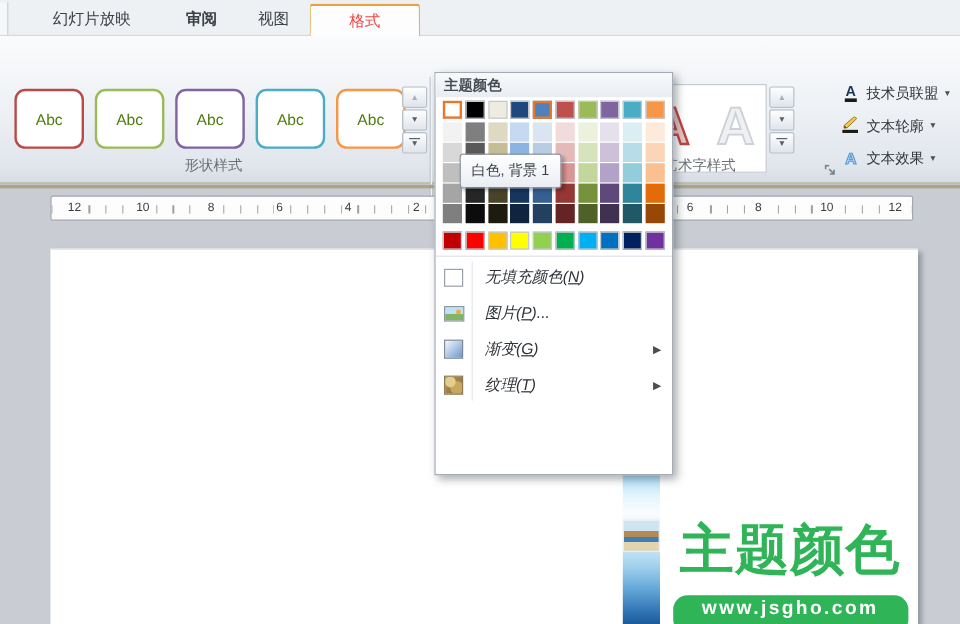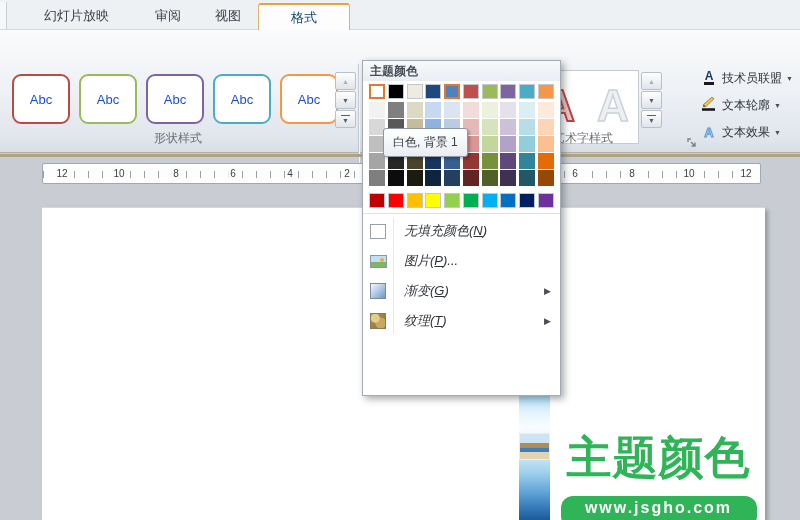--- a/index.html
+++ b/index.html
@@ -3,33 +3,33 @@
 <meta charset="utf-8">
 <style>
   * { margin:0; padding:0; box-sizing:border-box; }
   html,body { width:800px; height:520px; overflow:hidden; font-family:"Liberation Sans","DejaVu Sans",sans-serif; }
   #app { position:relative; width:800px; height:520px; background:#c9cdd3; }
 
   
   #tabbar { position:absolute; top:0; left:0; width:800px; height:30px; background:#eef1f4; border-bottom:1px solid #e3d9b8; }
   .tab-sliver { position:absolute; left:0; top:2px; width:7px; height:27px; background:#f6f7f8; border-right:1px solid #c9cdd3; }
   .tab { position:absolute; top:3px; height:27px; line-height:26px; padding:0 16px; font-size:13px; color:#3c4148; cursor:default; }
-  .tab.active { background:#fdfdfd; border:1px solid #ddb564; border-bottom:none; border-top:2px solid #e8a33d; border-radius:3px 3px 0 0; color:#0c4a6e; }
+  .tab.active { background:#fdfdfd; border:1px solid #ddb564; border-bottom:none; border-top:2px solid #e8a33d; border-radius:3px 3px 0 0; color:#ef4444; }
 
   
   #ribbon { position:absolute; top:30px; left:0; width:800px; height:123px;
     background:linear-gradient(#fafbfc, #eef1f5 50%, #e1e6ed 88%, #d8dee6);
     border-bottom:1px solid #b7b19c; }
   .ribbon-edge { position:absolute; top:154px; left:0; width:800px; height:3px; background:#aba489; }
   .group-sep { position:absolute; top:34px; width:1px; height:108px; background:#c6ccd4; box-shadow:1px 0 0 #f6f8fa; }
   .group-label { position:absolute; bottom:5px; font-size:12px; color:#6b7077; text-align:center; }
 
   
   .abc { position:absolute; top:44px; width:58px; height:50px; background:#fff; border-radius:9px; border:2px solid #000;
-    display:flex; align-items:center; justify-content:center; font-size:13px; color:#1d4ed8; }
+    display:flex; align-items:center; justify-content:center; font-size:13px; color:#4d7c0f; }
   .scrollcol { position:absolute; width:21px; }
   .scroll-btn { width:21px; height:18px; margin-bottom:1px; background:linear-gradient(#fefefe,#dfe5ec); border:1px solid #b9c0c9; border-radius:2px;
     display:flex; align-items:center; justify-content:center; flex-direction:column; font-size:7px; color:#5a6068; }
   .scroll-btn .dim { color:#aab0b8; }
   .morebar { width:9px; height:1px; background:#5a6068; margin-bottom:1px; }
 
   
   #shape-fill-btn { position:absolute; left:363px; top:33px; width:104px; height:24px;
     background:linear-gradient(#fdf3c3,#fce49a 45%,#fbd359 50%,#fdd967);
     border:1px solid #c0983c; border-radius:2px; display:flex; align-items:center; font-size:12px; color:#2e3338; }
@@ -103,21 +103,21 @@
 </style>
 </head>
 <body>
 
 <div id="app">
 
   <div id="tabbar">
     <div class="tab-sliver"></div>
     <div id="tabs">
         <div class="tab" style="left: 28px;">幻灯片放映</div>
-        <div class="tab" style="left: 139px;">审阅</div>
+        <div class="tab" style="left: 139px; font-weight: bold;">审阅</div>
         <div class="tab" style="left: 199px;">视图</div>
         <div class="tab active" style="left: 258px; width: 92px; text-align: center;">格式</div>
       </div>
   </div>
 
   <div id="ribbon">
     <div id="abc-gallery">
         <div class="abc" style="left: 12px; border-color: rgb(187, 74, 70);">Abc</div>
         <div class="abc" style="left: 79px; border-color: rgb(155, 187, 89);">Abc</div>
         <div class="abc" style="left: 146px; border-color: rgb(128, 100, 162);">Abc</div>

